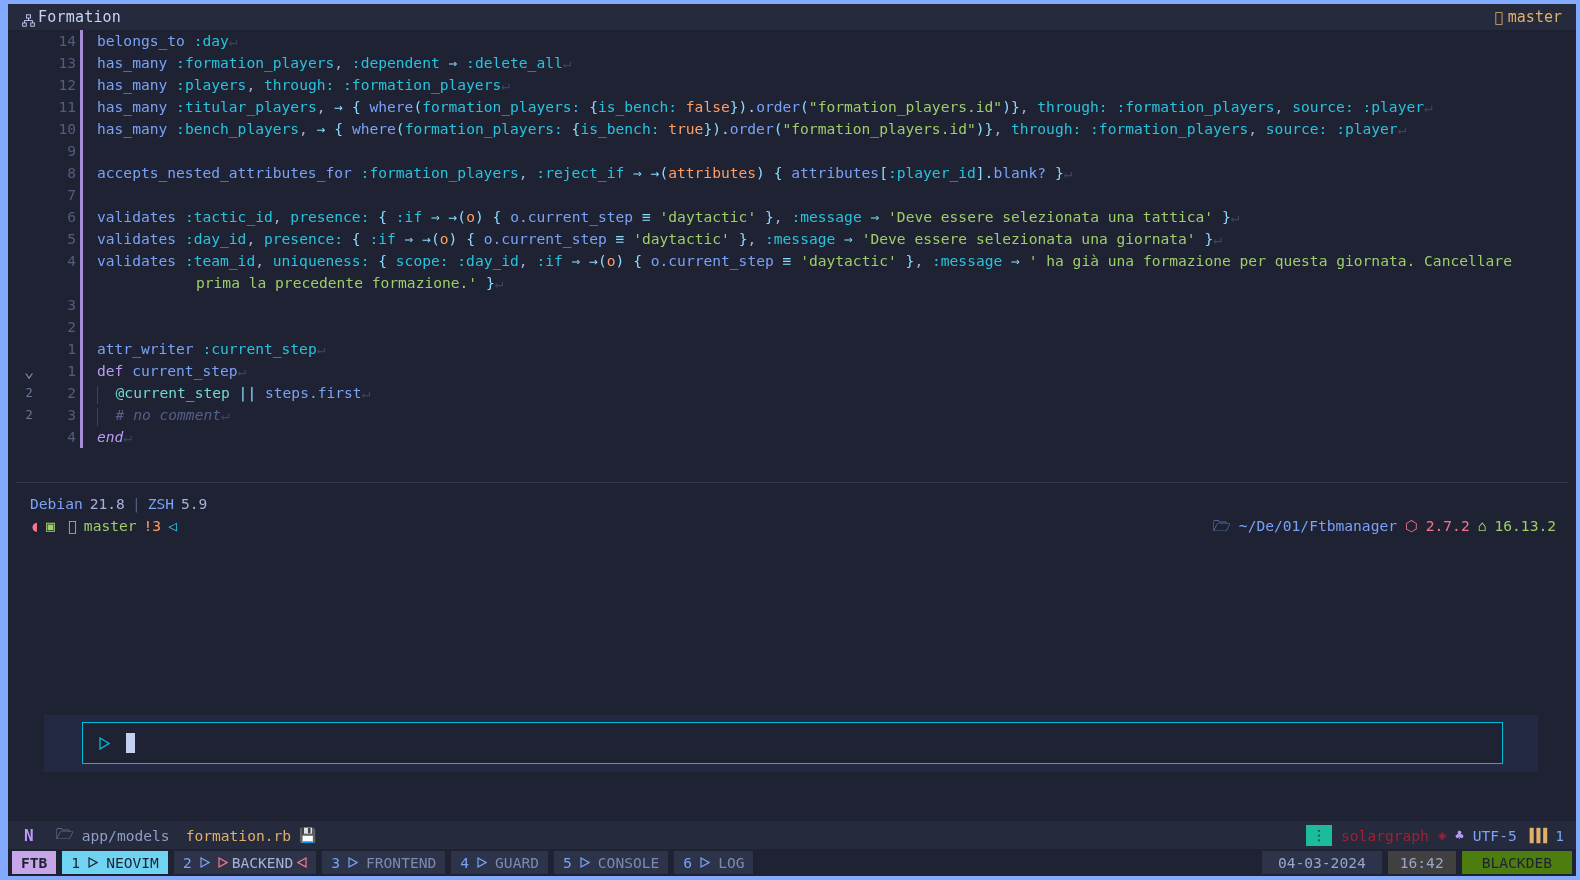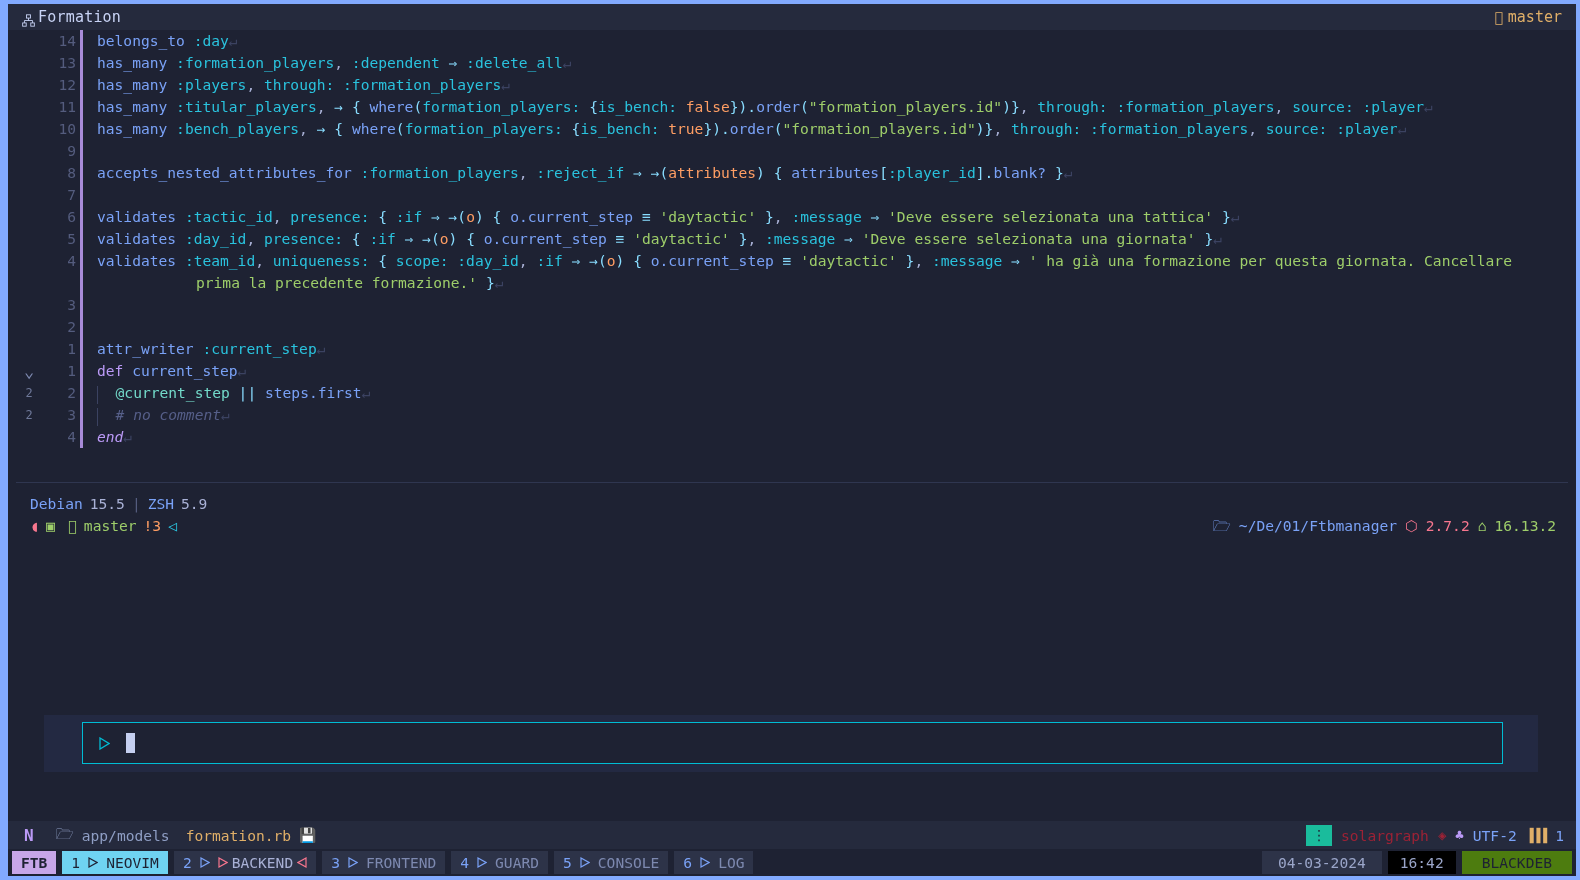--- a/index.html
+++ b/index.html
@@ -149,21 +149,21 @@
   .tag-ftb { background: #c7a6e8; color: #1e2233; font-weight: bold; padding: 0 9px; }
   .tag-active { background: #6fd3f2; color: #1e2233; }
   .tag-idle { background: #2d3348; color: #7d89b0; }
   .tag-idle .tnum { color: #7aa2f7; }
   .tag-bk { background: #2d3348; }
   .tag-bk .tnum { color: #7aa2f7; }
   .tag-bk .tlabel { color: #a9b1d6; }
   .arrow-red { color: #f7768e; }
   .sb-right { margin-left: auto; display: flex; align-items: center; gap: 6px; padding-right: 4px; }
   .tag-date { background: #2d3348; color: #9aa5c9; padding: 0 16px; }
-  .tag-time { background: #000000; color: #9aa5c9; padding: 0 12px; }
+  .tag-time { background: #404040; color: #9aa5c9; padding: 0 12px; }
   .tag-host { background: #4d7c0f; color: #1e2233; padding: 0 20px; font-weight: normal; }
   .playglyph { font-size: 13px; }
 </style>
 </head>
 <body>
 
 <div class="frame">
   <div class="inner">
 
     <div class="titlebar">
@@ -298,21 +298,21 @@
           <span class="gnum">4</span>
           <span class="bar"></span>
           <span class="txt"><span class="end">end</span><span class="eol">↵</span></span>
         </div>
       </div>
 
     <div class="termsep"></div>
     <div class="term">
       <div class="t-line1">
         <span class="c-blue">Debian</span>
-        <span class="c-grey">15.5</span>
+        <span class="c-grey">21.8</span>
         <span class="c-dim">|</span>
         <span class="c-blue">ZSH</span>
         <span class="c-grey">5.9</span>
       </div>
       <div class="t-line2">
         <span class="c-pink" style="font-size:15px;">◖</span>
         <span class="c-green" style="font-size:15px;">▣</span>
         <span class="c-green" style="margin-left:6px;"></span>
         <span class="c-green">master</span>
         <span class="c-orange">!3</span>
@@ -346,21 +346,21 @@
         <span class="path-folder" style="margin-left:14px;">🗁</span>
         <span class="path-folder">app/models</span>
         <span class="file-name" style="margin-left:8px;">formation.rb</span>
         <span class="save-ico">💾</span>
       </div>
       <div class="stA-right">
         <span class="lsp-badge">⋮</span>
         <span class="solargraph">solargraph</span>
         <span class="ruby-ico">◈</span>
         <span class="gnome-ico">♣</span>
-        <span class="utf">UTF-2</span>
+        <span class="utf">UTF-5</span>
         <span class="buf-ico">▐▐▐</span>
         <span class="buf-n">1</span>
       </div>
     </div>
 
     <div class="statusB" id="taskbar">
       <div class="tag tag-ftb">FTB</div>
       <div id="tmux-windows" style="display:flex; gap:6px;">
           <div class="tag tag-active">
             <span class="tnum">1</span>

